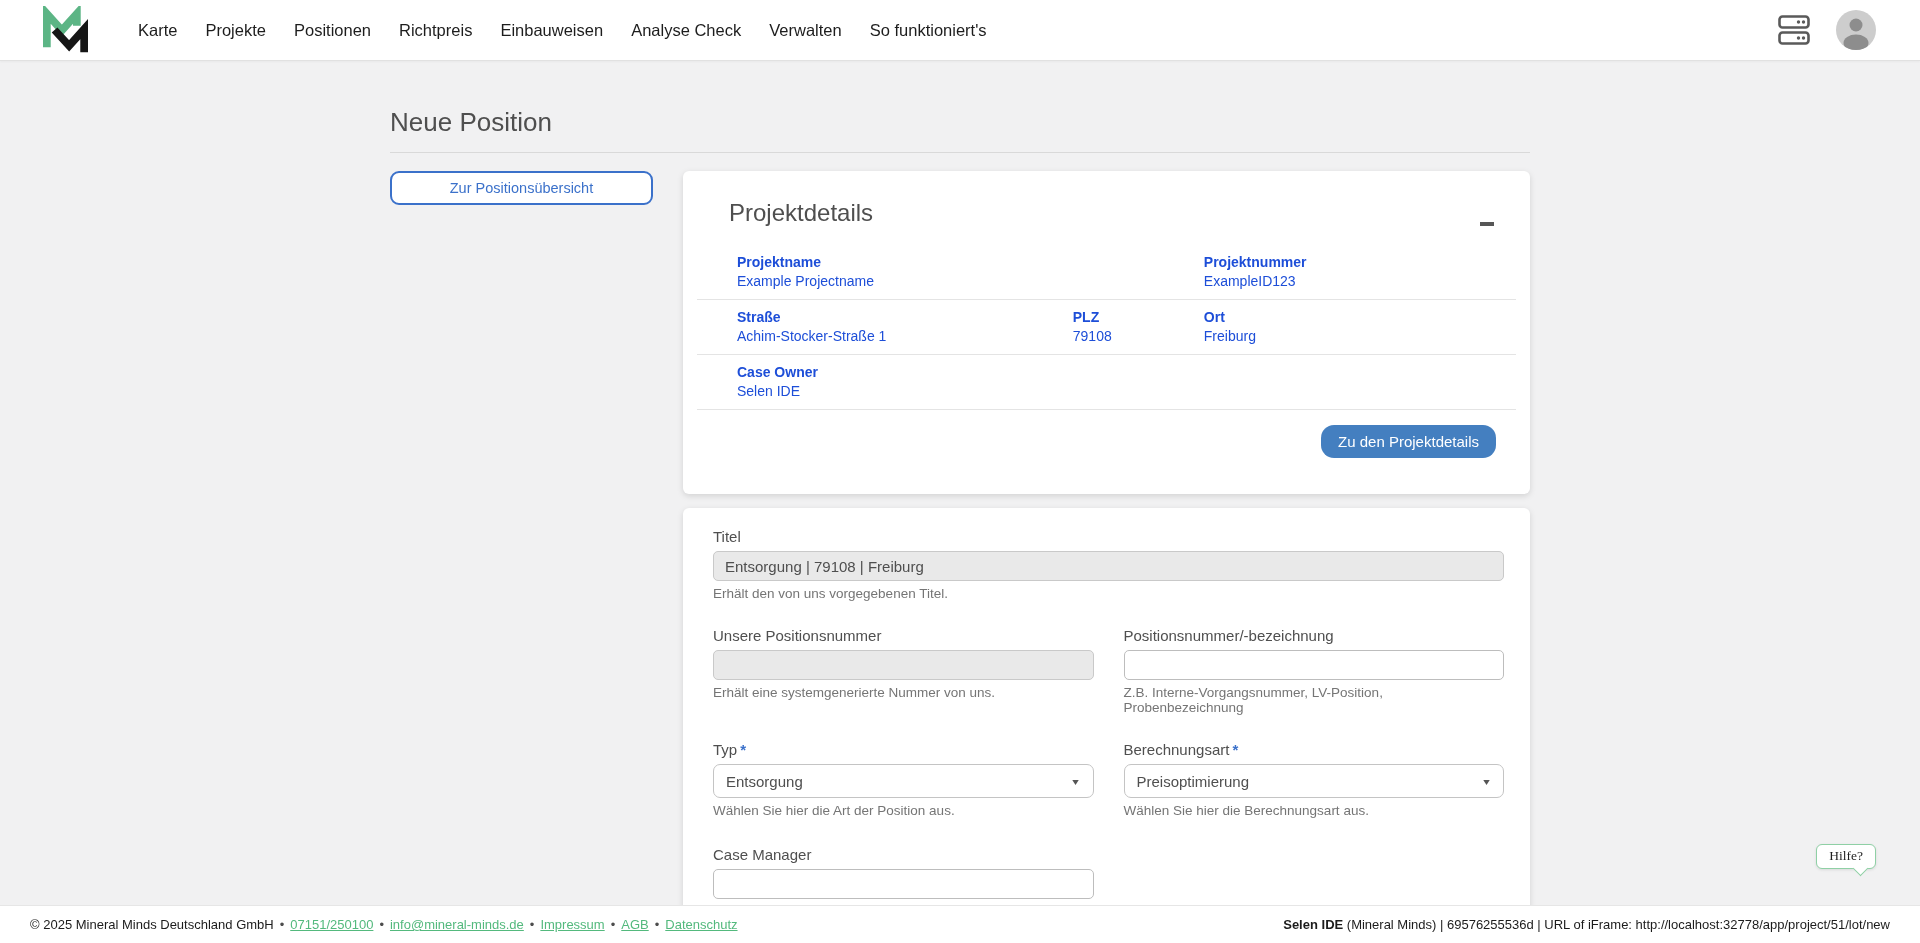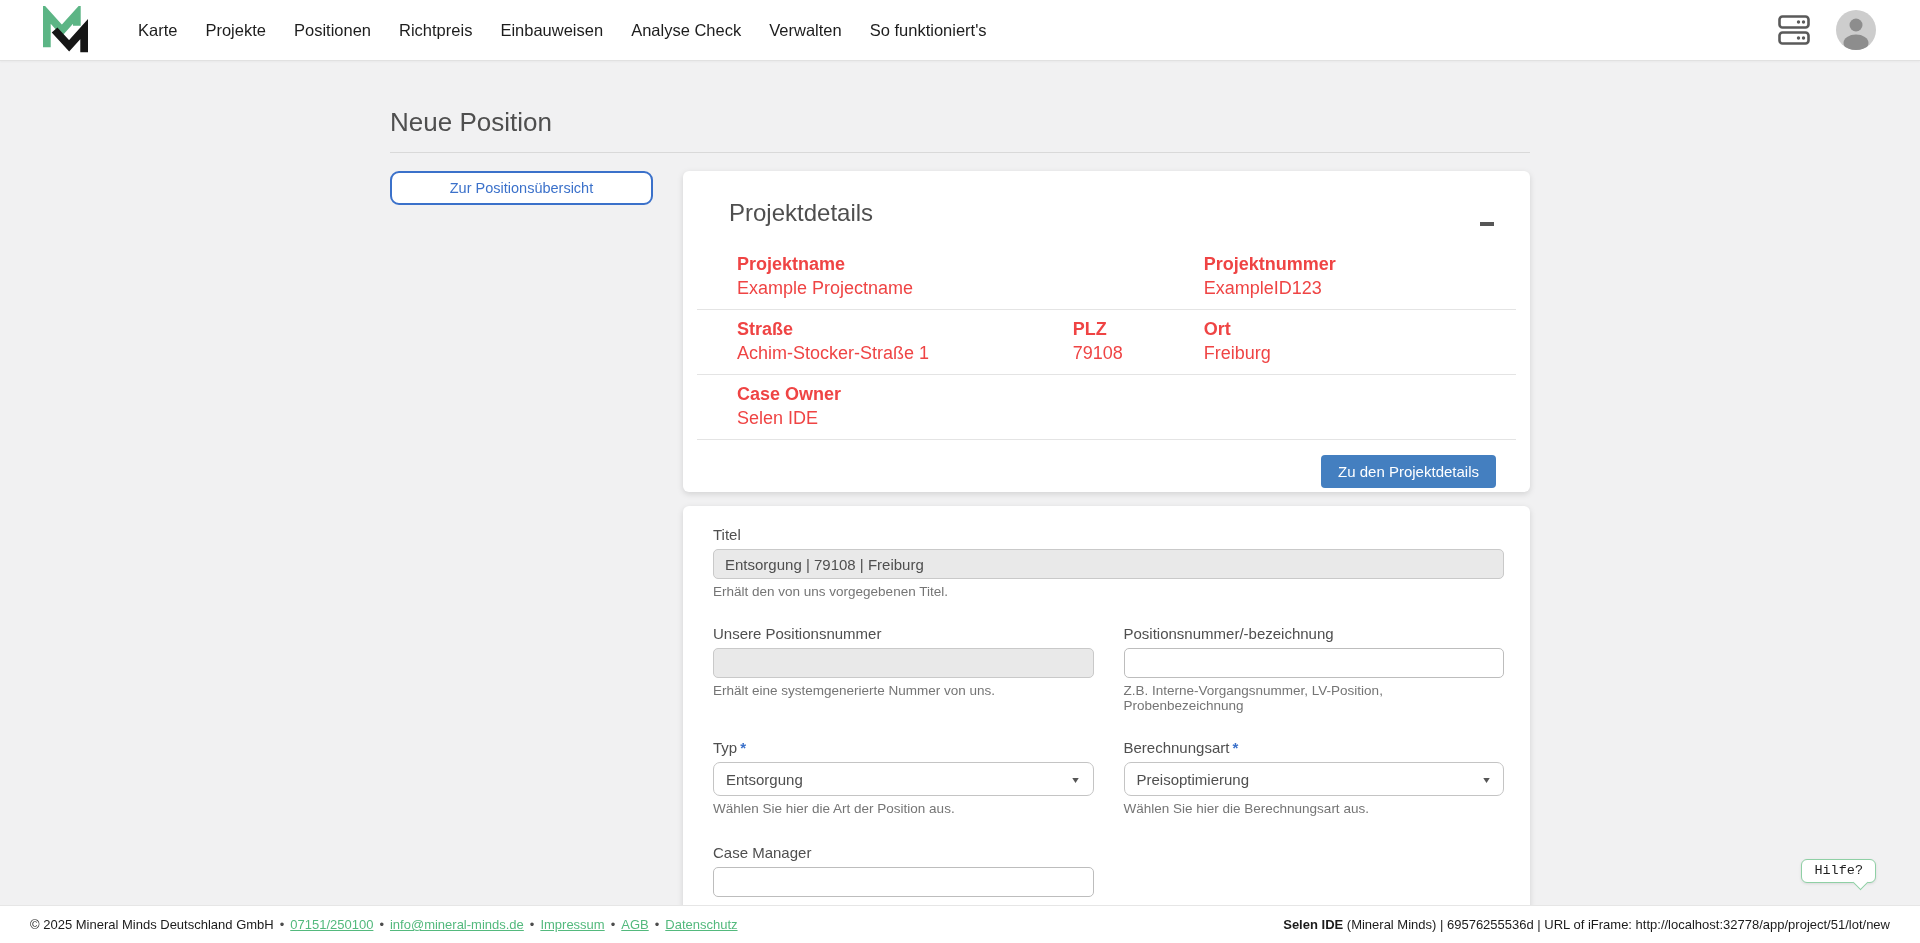--- a/index.html
+++ b/index.html
@@ -47,36 +47,36 @@
     display:block; width:100%; height:34px;
     background:#fff; border:2px solid var(--outline-blue,#3b71ca);
     color:var(--outline-blue,#3b71ca); border-radius:9px;
     font-size:14.5px; font-family:inherit; cursor:pointer;
   }
 
   .card {
     background:#fff; border-radius:6px;
     box-shadow:0 2px 6px rgba(0,0,0,.13);
   }
-  .card--project { position:relative; padding:10px 14px 4px; margin-bottom:14px; }
+  .card--project { position:relative; padding:10px 14px 36px; margin-bottom:14px; }
   .card-title { font-size:24px; font-weight:400; color:#4f4f4f; margin:18px 0 18px 32px; }
   .collapse-btn {
     position:absolute; top:46px; right:34px;
     width:18px; height:14px; background:none; border:none; padding:0; cursor:pointer;
   }
   .collapse-btn .bar { display:block; width:14px; height:4.5px; background:#565656; margin:0 auto; }
 
-  table.details { width:100%; border-collapse:collapse; font-size:18px; color:#ef4444; table-layout:fixed; }
+  table.details { width:100%; border-collapse:collapse; font-size:14px; color:#1d4ed8; table-layout:fixed; }
   table.details td { padding:9px 8px 10px 40px; border-bottom:1px solid #e4e4e4; vertical-align:top; }
   table.details .lbl { font-weight:700; margin-bottom:3px; }
   table.details .val { font-weight:400; }
 
   .card-actions { display:flex; justify-content:flex-end; padding:15px 20px 0; }
   .btn-primary {
-    background:var(--primary-blue,#447fc0); color:#fff; border:none; border-radius:4px;
+    background:var(--primary-blue,#447fc0); color:#fff; border:none; border-radius:13px;
     height:33px; padding:0 17px; font-size:15px; font-family:inherit; cursor:pointer;
   }
 
   .card--form { padding:20px 26px 60px 30px; min-height:440px; }
   .form-label { display:block; font-size:15px; color:#4f4f4f; margin-bottom:6px; }
   .required { color:var(--outline-blue,#3b71ca); margin-left:3px; font-weight:700; }
   .text-input {
     width:100%; height:30px; border:1px solid #bdbdbd; border-radius:5px;
     padding:0 11px; font-size:15px; color:#4f4f4f; background:#fff; font-family:inherit;
   }
@@ -98,23 +98,23 @@
     height:38px; background:#fff; border-top:1px solid #e6e6e6;
     display:flex; align-items:center; justify-content:space-between;
     padding:0 30px; font-size:13px; color:#1c1c1c; white-space:nowrap;
   }
   .footer .sep { margin:0 6px; color:#4d4d4d; }
   .footer a { color:var(--link-green,#53b97d); text-decoration:underline; cursor:pointer; }
   .session-user { font-weight:700; }
 
   
   .help-bubble {
-    position:absolute; right:44px; bottom:60px; z-index:11;
+    position:absolute; right:44px; bottom:74px; z-index:11;
     background:#fff; border:1px solid var(--help-green,#8fd0a5); border-radius:6px;
-    padding:3px 12px 4px; font-size:13.5px; color:#1f1f1f; font-family:Liberation Mono, monospace;
+    padding:3px 12px 4px; font-size:13.5px; color:#1f1f1f; font-family:Liberation Serif, serif;
     box-shadow:0 1px 3px rgba(0,0,0,.10); cursor:pointer;
   }
   .help-bubble::after {
     content:""; position:absolute; right:9px; bottom:-6px; width:10px; height:10px;
     background:#fff; transform:rotate(45deg);
     border-right:1px solid var(--help-green,#8fd0a5);
     border-bottom:1px solid var(--help-green,#8fd0a5);
   }
 </style>
 </head>

